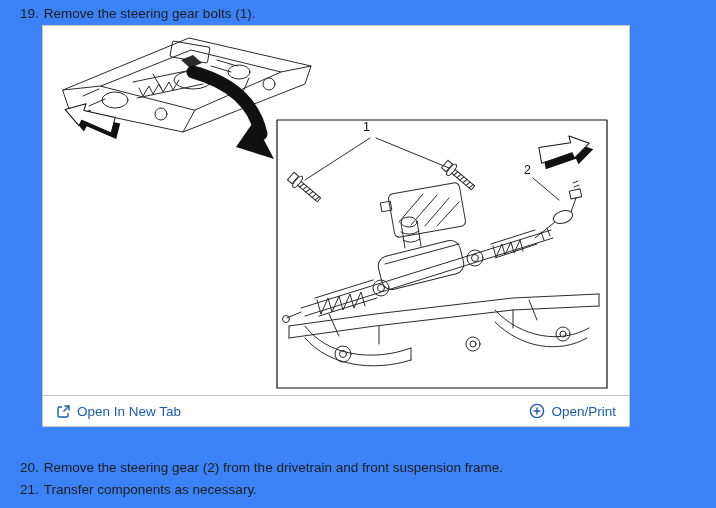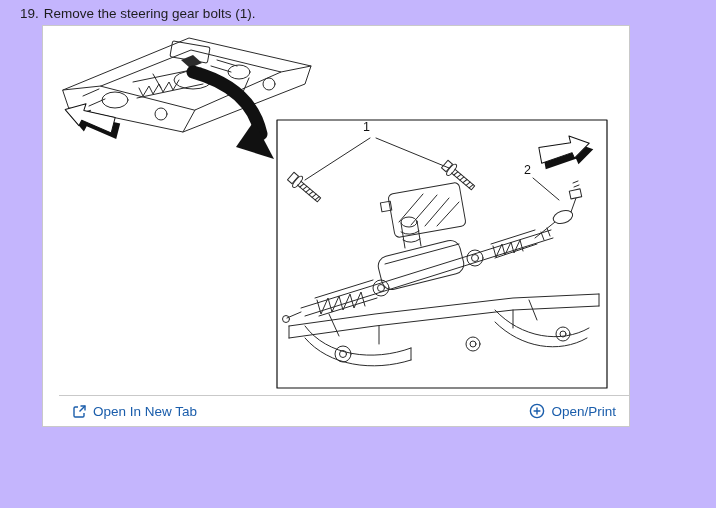--- a/index.html
+++ b/index.html
@@ -8,40 +8,40 @@
     --border-color:#c9c9c9;
     --line-color:#2b2b2b;
   }
   *{box-sizing:border-box;}
   html,body{margin:0;padding:0;}
   body{
     width:716px;height:508px;background:#ffffff;
     font-family:"Liberation Sans",sans-serif;
     color:var(--text-color);
   }
-  .page{position:relative;width:716px;height:508px;background:#c4b5fd;overflow:hidden;}
+  .page{position:relative;width:716px;height:508px;background:#3b82f6;overflow:hidden;}
 
   .step{position:absolute;left:20px;font-size:13.5px;line-height:16px;white-space:nowrap;color:var(--text-color);}
   #step-19{top:6px;}
   #step-20{top:460px;}
   #step-21{top:482px;}
   .step .num{margin-right:5px;}
 
   .figure-panel{
     position:absolute;left:42px;top:25px;width:588px;height:402px;
     border:1px solid var(--border-color);background:#fff;
   }
   .diagram-area{position:relative;width:586px;height:370px;overflow:hidden;}
   .diagram-area svg{position:absolute;left:0;top:0;}
   .callout{position:absolute;font-size:12.5px;color:#111;line-height:13px;}
   #callout-1{left:320px;top:95px;}
   #callout-2{left:481px;top:138px;}
 
   .figure-toolbar{
-    position:absolute;left:16px;right:0;bottom:0;height:31px;
+    position:absolute;left:0;right:0;bottom:0;height:31px;
     border-top:1px solid var(--border-color);
     display:flex;align-items:center;justify-content:space-between;
     padding:0 13px;background:#fff;
   }
   .toolbar-link{
     display:flex;align-items:center;gap:6px;
     color:var(--link-color);font-size:13.5px;text-decoration:none;cursor:pointer;
   }
   .toolbar-link .ico{display:flex;align-items:center;}
 </style>
@@ -186,15 +186,21 @@
           <svg width="16" height="16" viewBox="0 0 16 16">
             <circle cx="8" cy="8" r="6.6" fill="none" stroke="currentColor" stroke-width="1.4"></circle>
             <path d="M8,4.6 V11.4 M4.6,8 H11.4" fill="none" stroke="currentColor" stroke-width="1.4"></path>
           </svg>
         </span>
         <span>Open/Print</span>
       </a>
     </div>
   </div>
 
-
+  <div class="step" id="step-20">
+    <span class="num">20.</span><span>Remove the steering gear (2) from the drivetrain and front suspension frame.</span>
+  </div>
+
+  <div class="step" id="step-21">
+    <span class="num">21.</span><span>Transfer components as necessary.</span>
+  </div>
 
 </div>
 
 </body></html>

